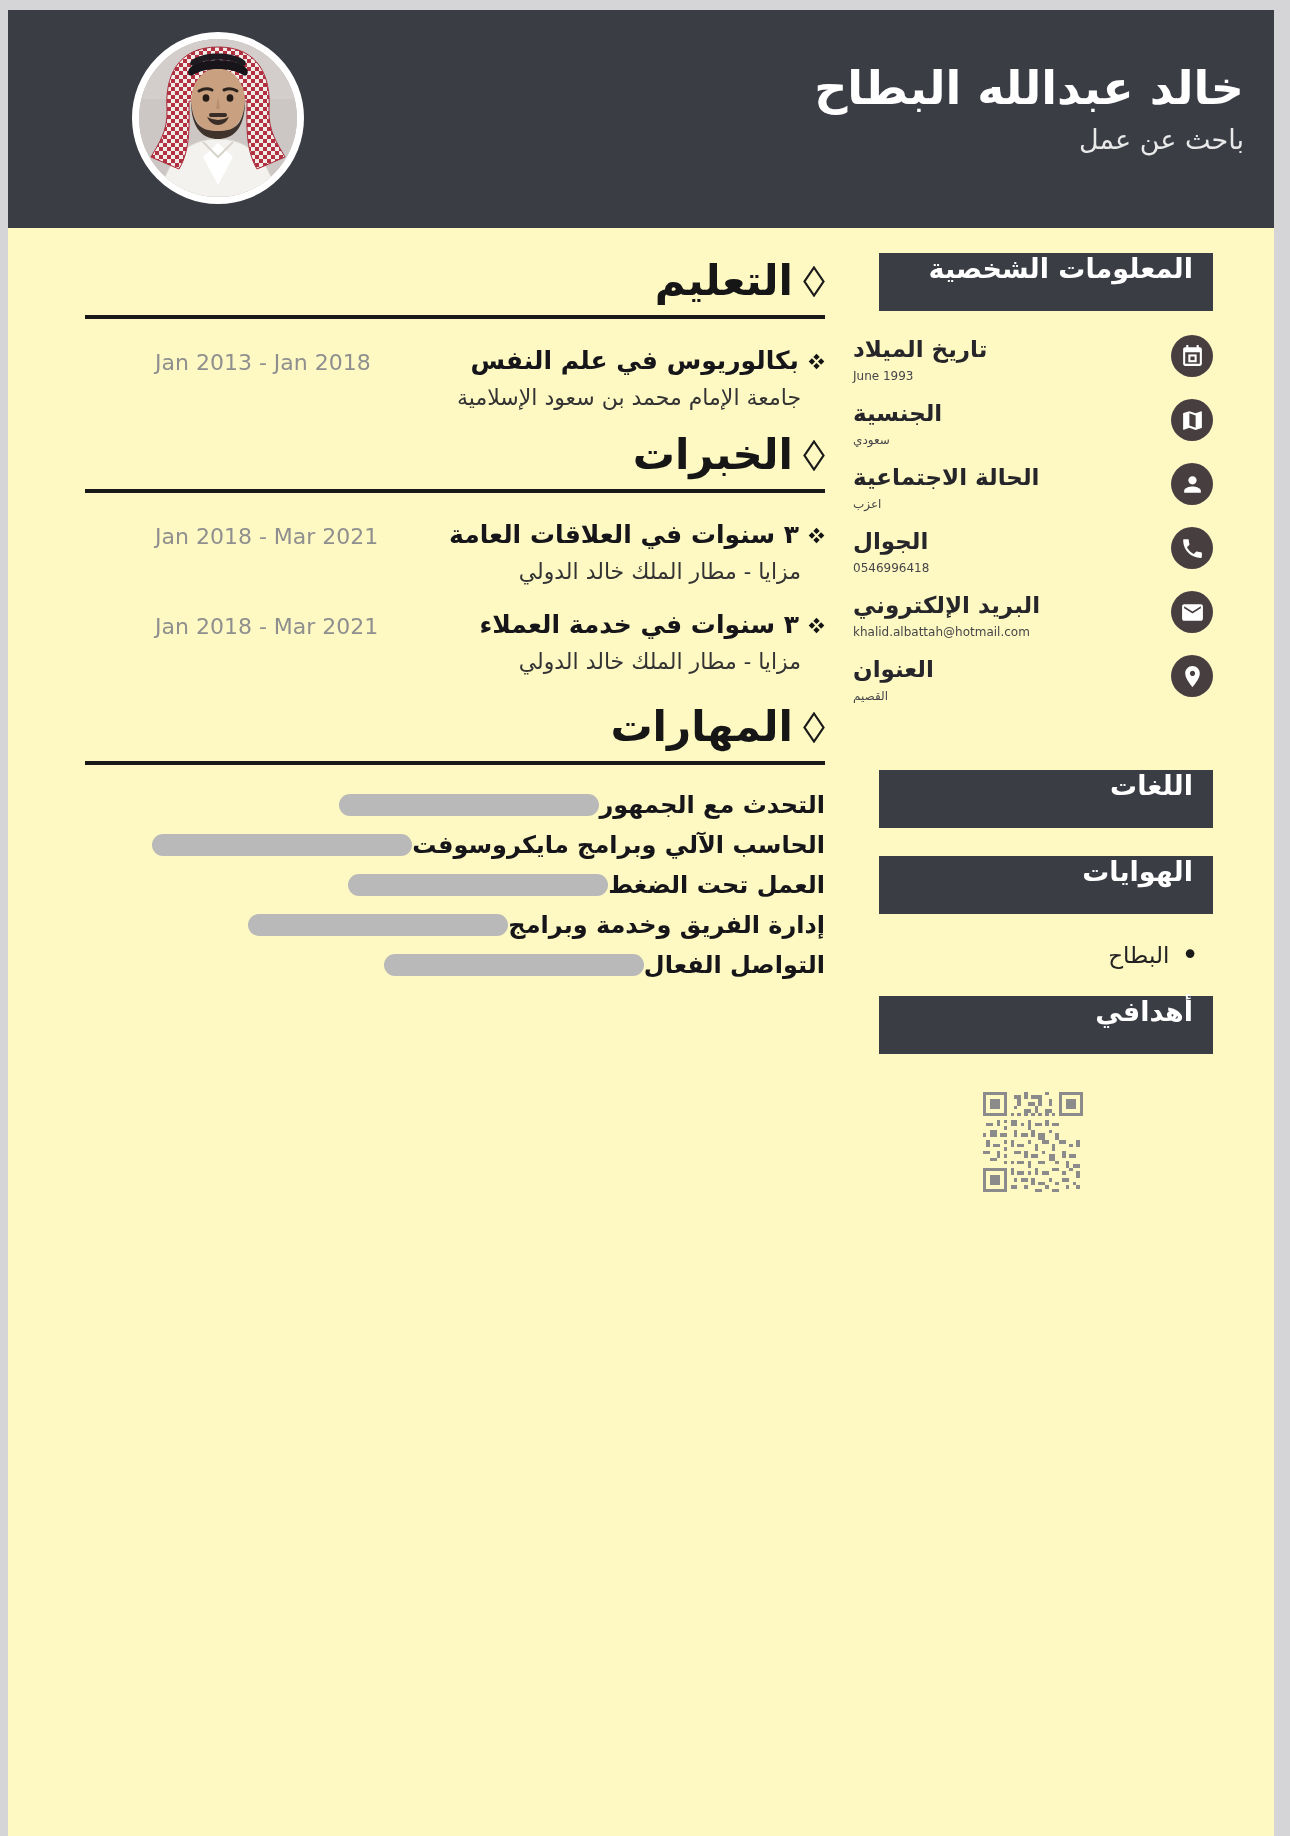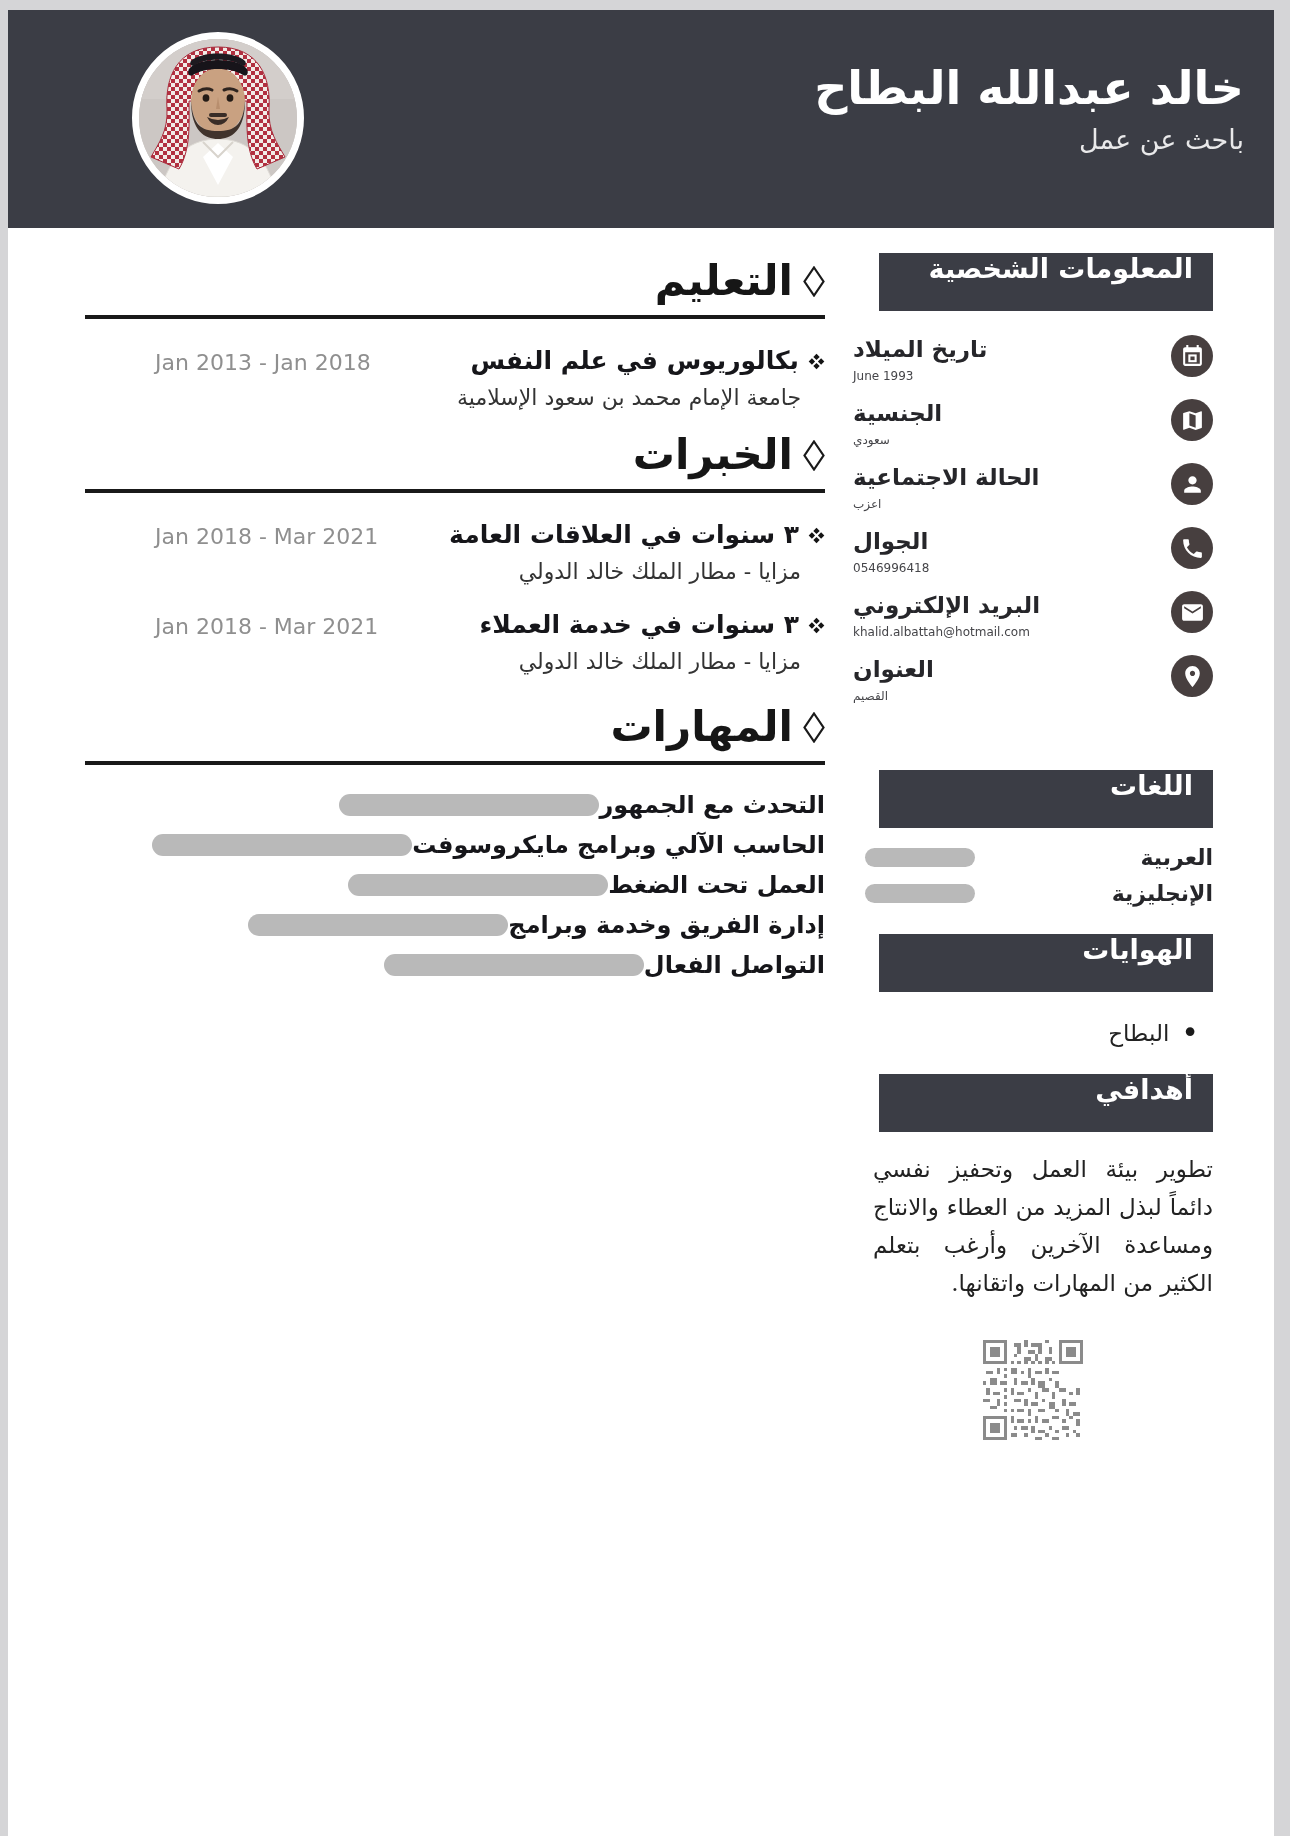--- a/index.html
+++ b/index.html
@@ -5,21 +5,21 @@
   html,body{margin:0;padding:0;}
   body{
     width:1290px;height:1836px;
     background:#d5d5d7;
     font-family:"DejaVu Sans","Liberation Sans",sans-serif;
     overflow:hidden;position:relative;
   }
   .page{
     position:absolute;left:8px;top:10px;
     width:1266px;height:1826px;
-    background:#ffffff;
+    background:#fef9c3;
   }
   
   .header{
     position:relative;height:218px;background:#3b3d45;direction:rtl;
   }
   .header-text{position:absolute;right:30px;top:50px;text-align:right;color:#fff;}
   .name{font-family:"DejaVu Serif","DejaVu Sans",serif;font-size:46px;font-weight:bold;line-height:56px;}
   .subtitle{font-size:27px;margin-top:8px;color:#e9e9ea;}
   .photo{
     position:absolute;left:124px;top:22px;width:158px;height:158px;
@@ -226,43 +226,32 @@
             <div class="info-label">العنوان</div>
             <div class="info-value">القصيم</div>
           </div>
         </div>
 
       </div>
 
       <div class="side-box mt60">
         <span>اللغات</span>
       </div>
-      <div class="lang-list">
-        <div class="lang-row">
-          <span class="lang-label">العربية</span>
-          <span class="bar-track"><span class="bar-fill" style="width: 100%;"></span></span>
-        </div>
-        <div class="lang-row">
-          <span class="lang-label">الإنجليزية</span>
-          <span class="bar-track"><span class="bar-fill" style="width: 83%;"></span></span>
-        </div>
-      </div>
 
       <div class="side-box mt28">
         <span>الهوايات</span>
       </div>
       <div class="hobby-row">
         <span class="hobby-bullet">•</span>
         <span class="hobby-label">البطاح</span>
       </div>
 
       <div class="side-box mt28">
         <span>أهدافي</span>
       </div>
-      <div class="goals-text">تطوير بيئة العمل وتحفيز نفسي دائماً لبذل المزيد من العطاء والانتاج ومساعدة الآخرين وأرغب بتعلم الكثير من المهارات واتقانها.</div>
 
       <div class="qr-wrap">
         <svg viewBox="0 0 29 29" width="100" height="100" shape-rendering="crispEdges" fill="#8b8b8b">
 
           <path fill-rule="evenodd" d="M0 0h7v7H0zM1 1v5h5V1z"></path>
             <rect x="2" y="2" width="3" height="3"></rect>
           <path fill-rule="evenodd" d="M22 0h7v7h-7zM23 1v5h5V1z"></path>
             <rect x="24" y="2" width="3" height="3"></rect>
           <path fill-rule="evenodd" d="M0 22h7v7H0zM1 23v5h5v-5z"></path>
             <rect x="2" y="24" width="3" height="3"></rect>

